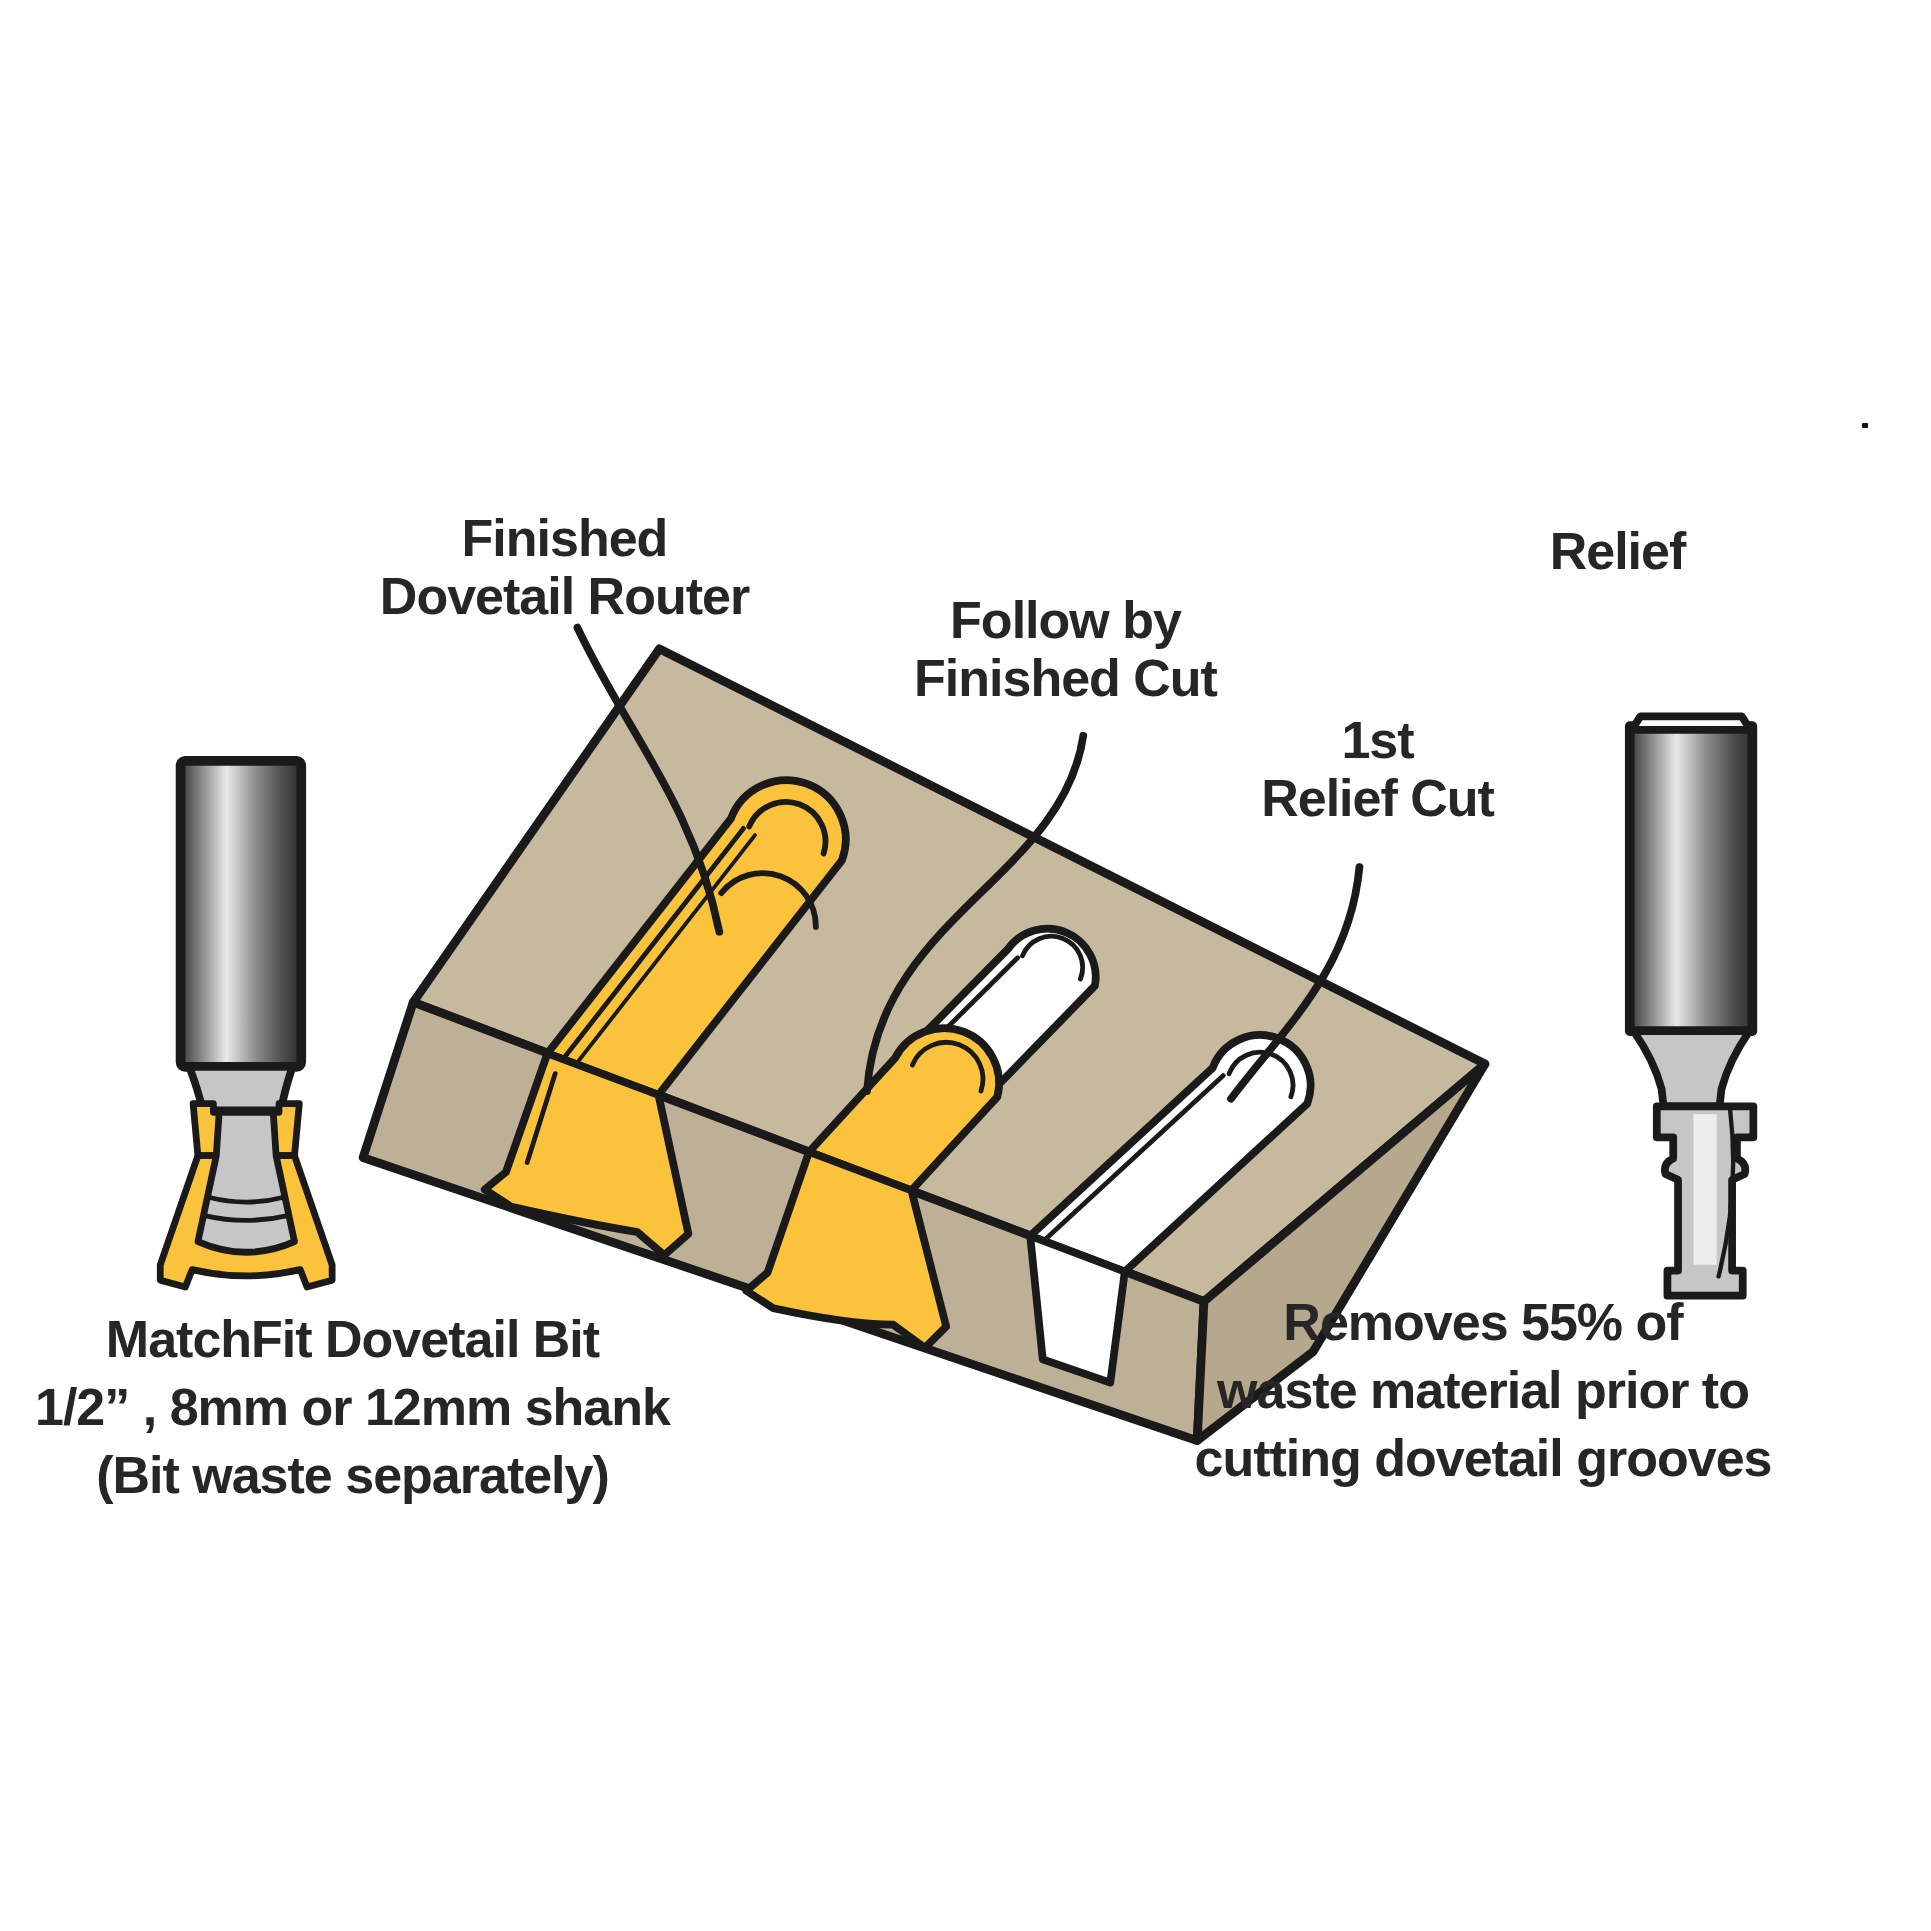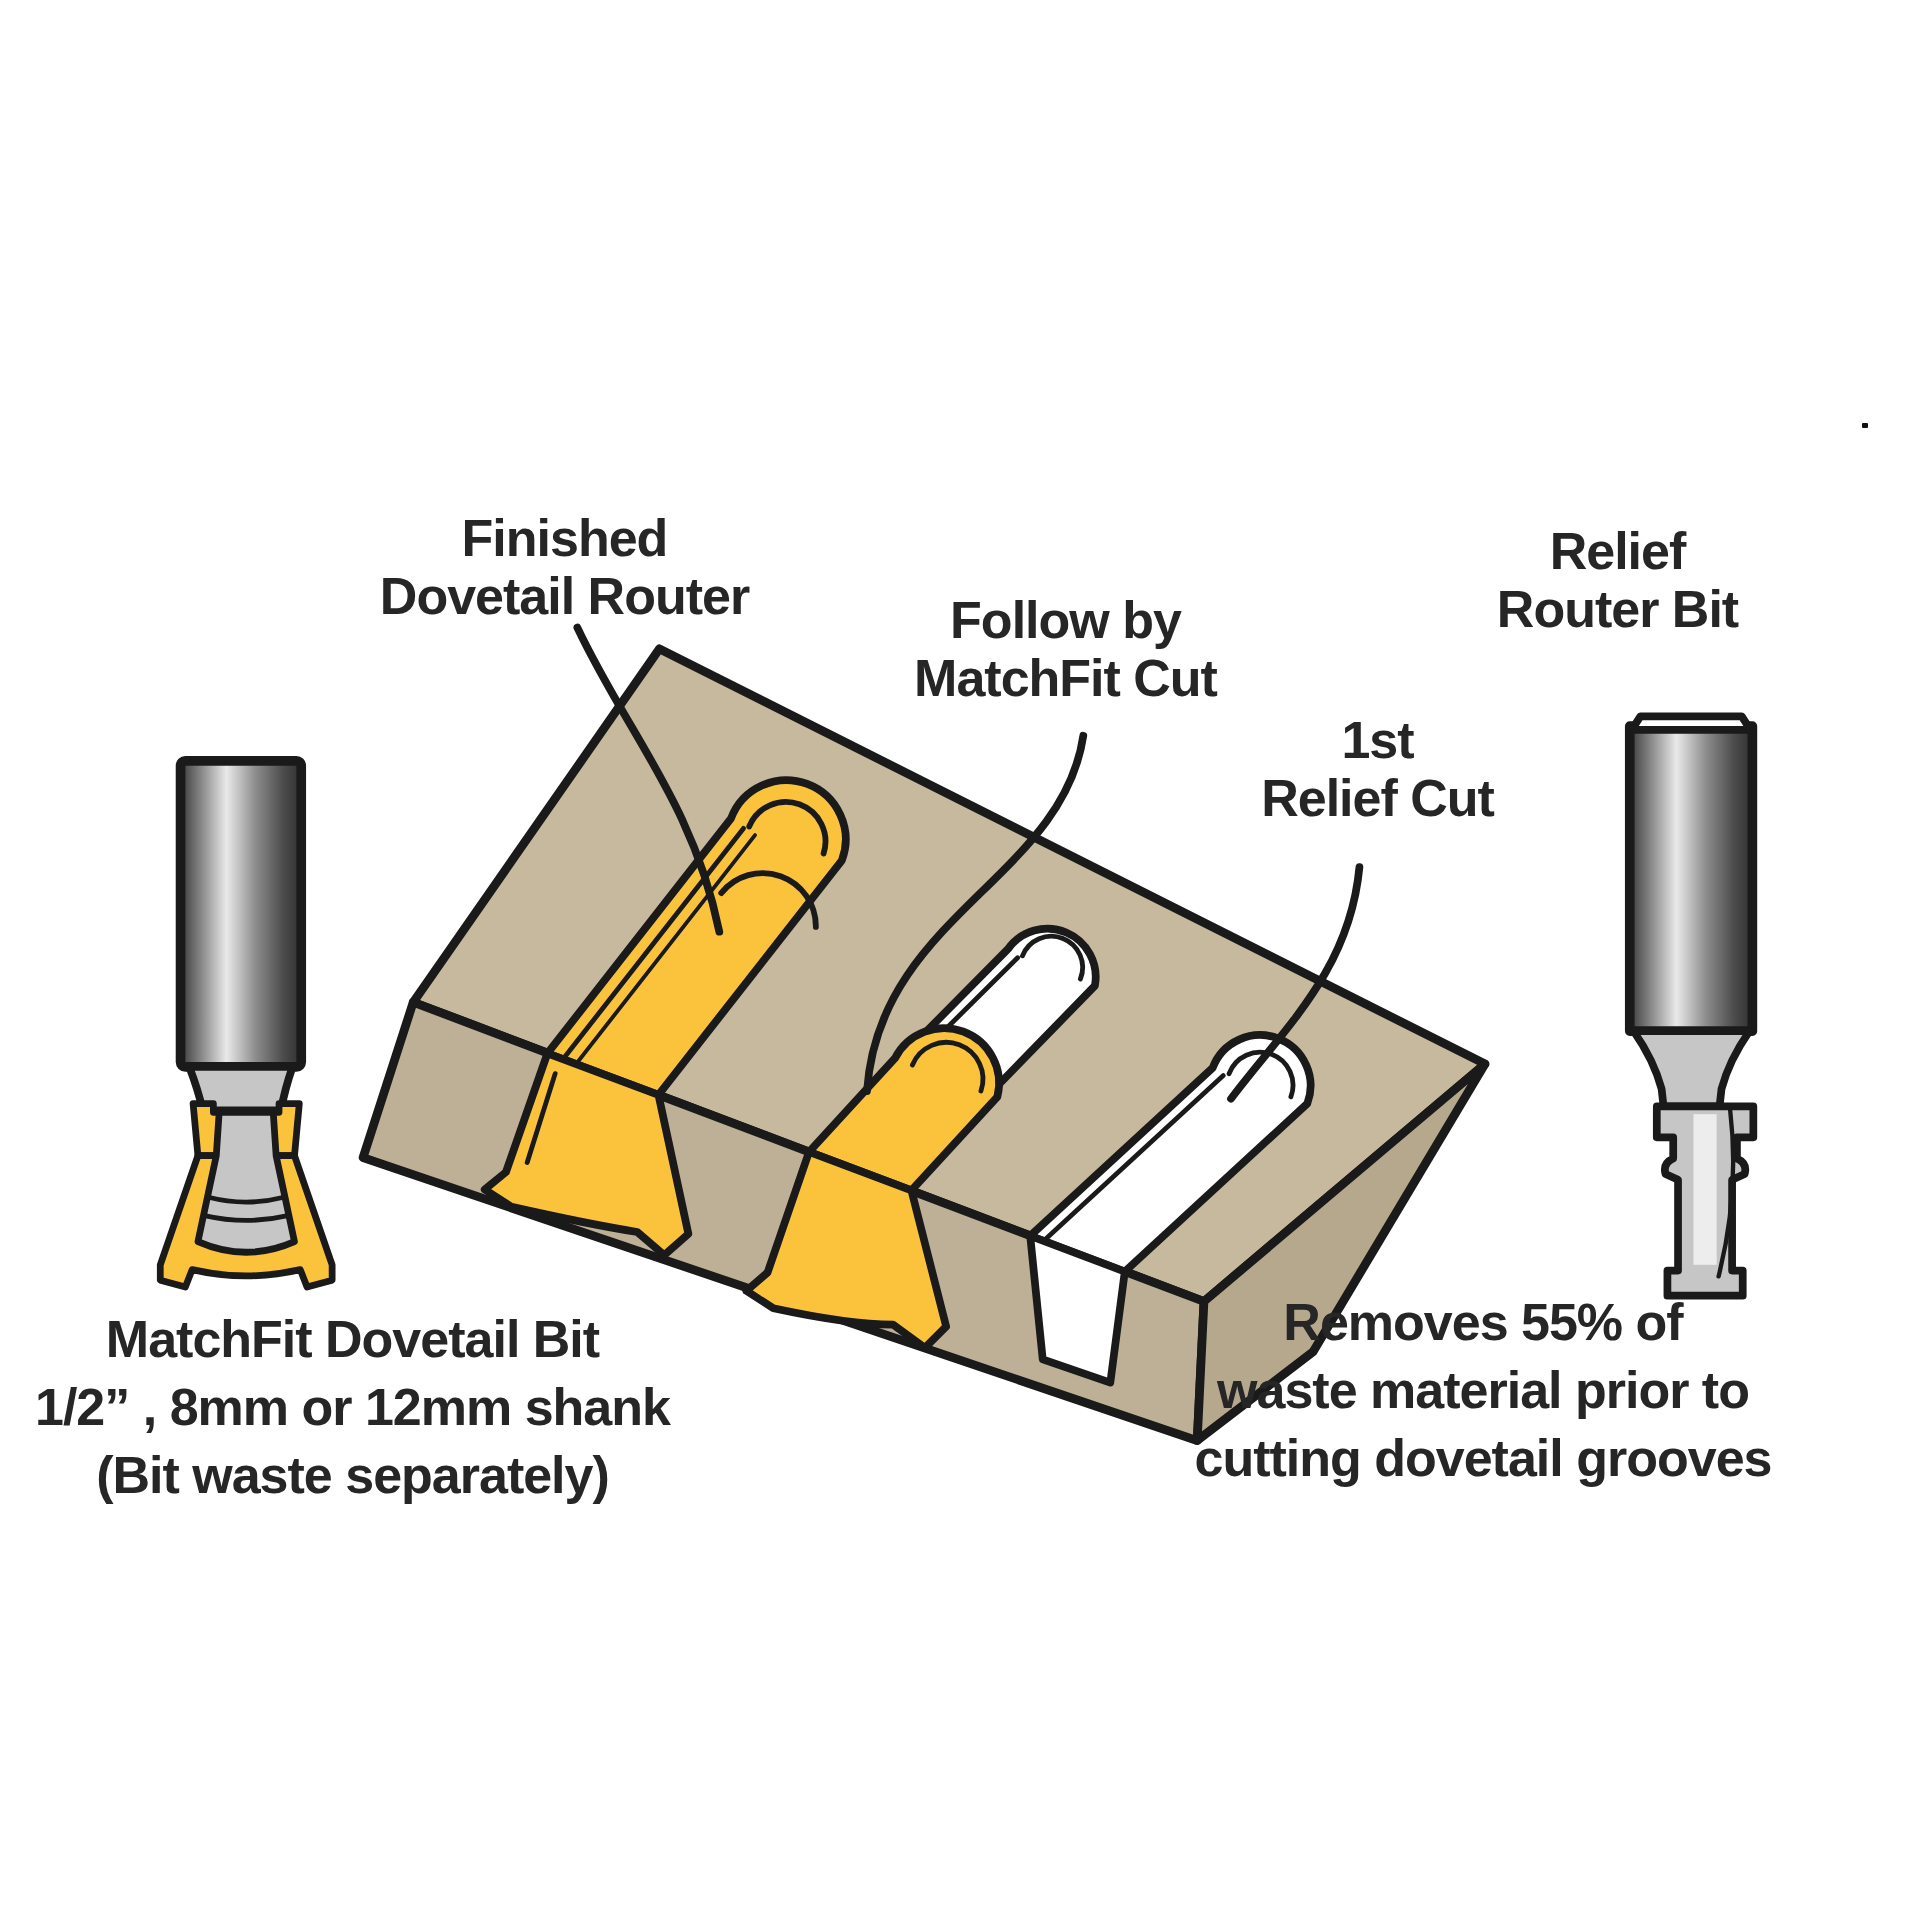--- a/index.html
+++ b/index.html
@@ -98,31 +98,30 @@
     </g>
   </svg>
 
   <div class="label center" id="lbl-finished">
     <div>Finished</div>
     <div>Dovetail Router</div>
   </div>
 
   <div class="label center" id="lbl-follow">
     <div>Follow by</div>
-    <div>MatchFit Cut</div>
+    <div>Finished Cut</div>
   </div>
 
   <div class="label center" id="lbl-first-relief">
     <div>1st</div>
     <div>Relief Cut</div>
   </div>
 
   <div class="label center" id="lbl-relief-router">
     <div>Relief</div>
-    <div>Router Bit</div>
   </div>
 
   <div class="label para" id="lbl-matchfit">
     <div>MatchFit Dovetail Bit</div>
     <div>1/2” , 8mm or 12mm shank</div>
     <div>(Bit waste separately)</div>
   </div>
 
   <div class="label para center" id="lbl-removes">
     <div>Removes 55% of</div>

